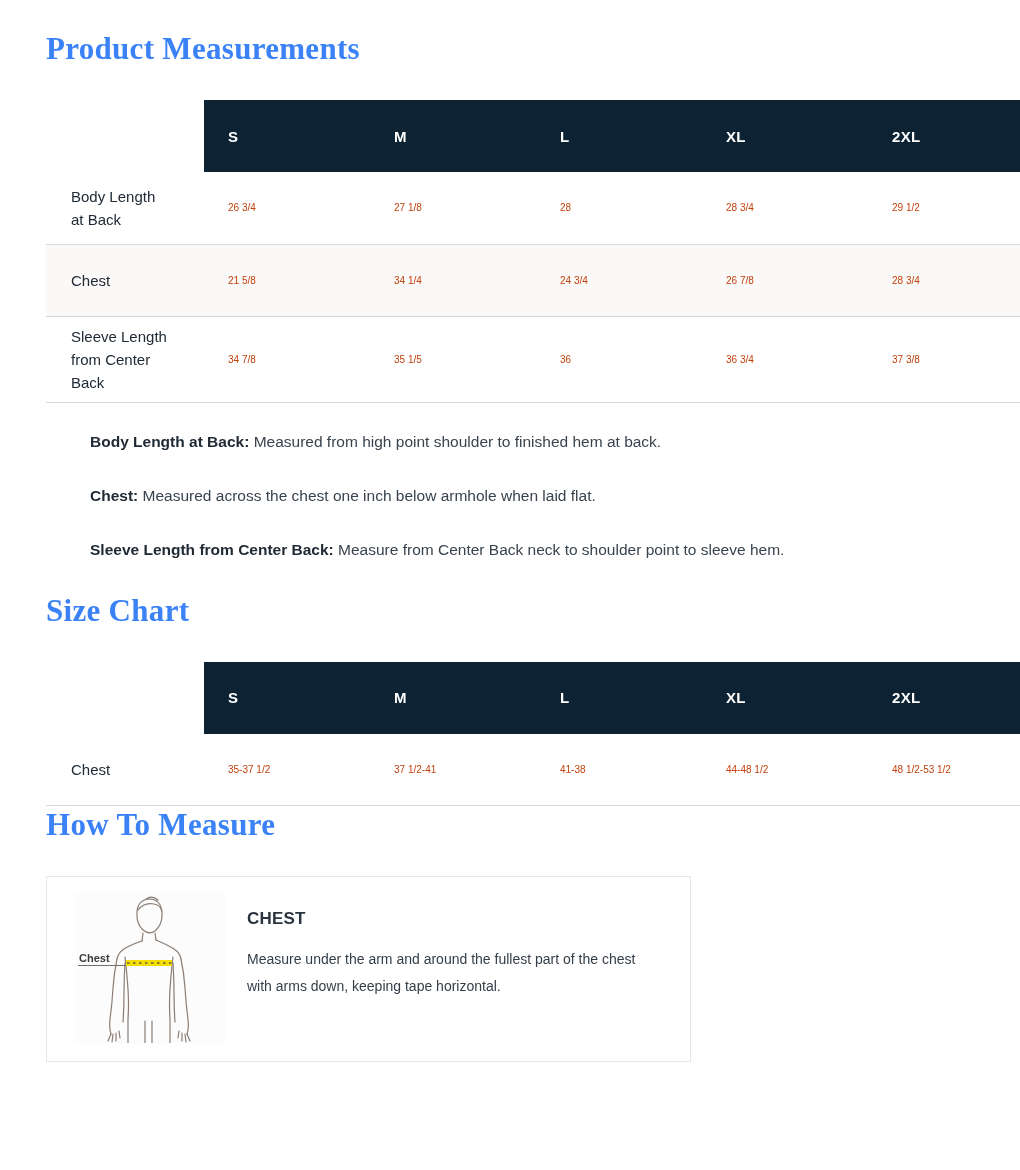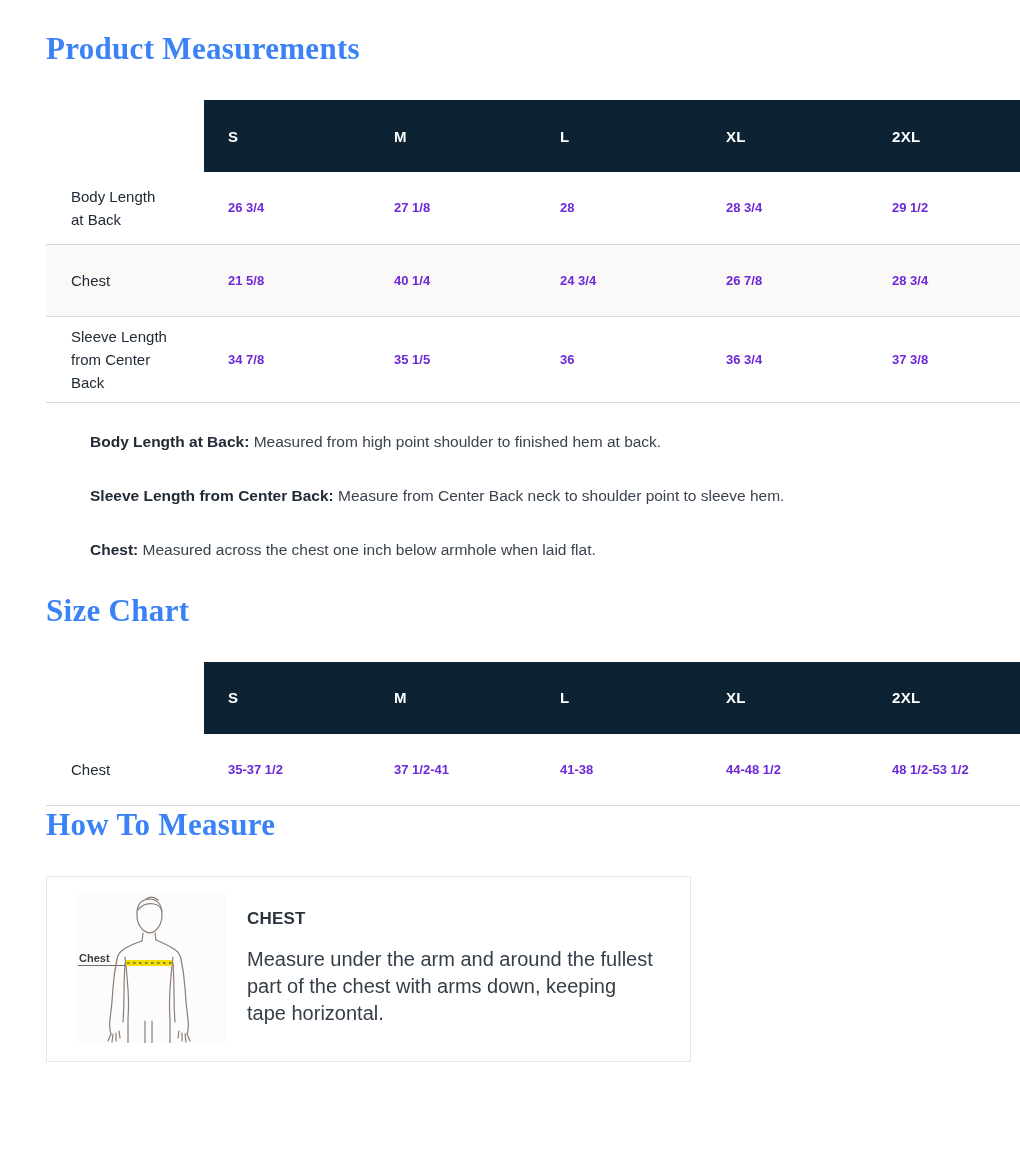--- a/index.html
+++ b/index.html
@@ -55,23 +55,23 @@
   table.measure-table tbody th {
     text-align: left;
     font-size: 15px;
     font-weight: 400;
     color: #212b36;
     line-height: 23px;
     padding: 8px 37px 8px 25px;
     vertical-align: middle;
   }
   table.measure-table tbody td {
-    font-size: 13px;
-    font-weight: 700;
-    color: #6d28d9;
+    font-size: 10px;
+    font-weight: 400;
+    color: #c2410c;
     padding: 0 0 0 24px;
     vertical-align: middle;
   }
 
   .definitions { margin-top: 27px; width: 930px; margin-left: 44px; }
   .definitions p {
     margin: 0 0 30px 0;
     font-size: 15.5px;
     line-height: 24px;
     color: #39434e;
@@ -107,21 +107,21 @@
   }
   .measure-card h3 {
     margin: 0 0 17px 0;
     font-size: 17px;
     font-weight: 700;
     letter-spacing: 0.2px;
     color: #2a343f;
   }
   .measure-card p {
     margin: 0;
-    font-size: 20px;
+    font-size: 14px;
     line-height: 27px;
     color: #343e48;
   }
 </style>
 </head>
 <body>
 
 <div class="page">
 
   <h1 class="section-title">Product Measurements</h1>
@@ -150,40 +150,40 @@
         <th>Body Length at Back</th>
         <td>26 3/4</td>
         <td>27 1/8</td>
         <td>28</td>
         <td>28 3/4</td>
         <td>29 1/2</td>
       </tr>
       <tr class="shaded">
         <th>Chest</th>
         <td>21 5/8</td>
-        <td>40 1/4</td>
+        <td>34 1/4</td>
         <td>24 3/4</td>
         <td>26 7/8</td>
         <td>28 3/4</td>
       </tr>
       <tr>
         <th>Sleeve Length from Center Back</th>
         <td>34 7/8</td>
         <td>35 1/5</td>
         <td>36</td>
         <td>36 3/4</td>
         <td>37 3/8</td>
       </tr>
     </tbody>
   </table>
 
   <div class="definitions">
     <p><b>Body Length at Back:</b> <span>Measured from high point shoulder to finished hem at back.</span></p>
+    <p><b>Chest:</b> <span>Measured across the chest one inch below armhole when laid flat.</span></p>
     <p><b>Sleeve Length from Center Back:</b> <span>Measure from Center Back neck to shoulder point to sleeve hem.</span></p>
-    <p><b>Chest:</b> <span>Measured across the chest one inch below armhole when laid flat.</span></p>
   </div>
 
   <h1 class="section-title size-chart-title">Size Chart</h1>
 
   <table class="measure-table size-chart-table">
     <colgroup>
       <col class="label-col">
         <col class="size-col">
         <col class="size-col">
       <col class="size-col">

